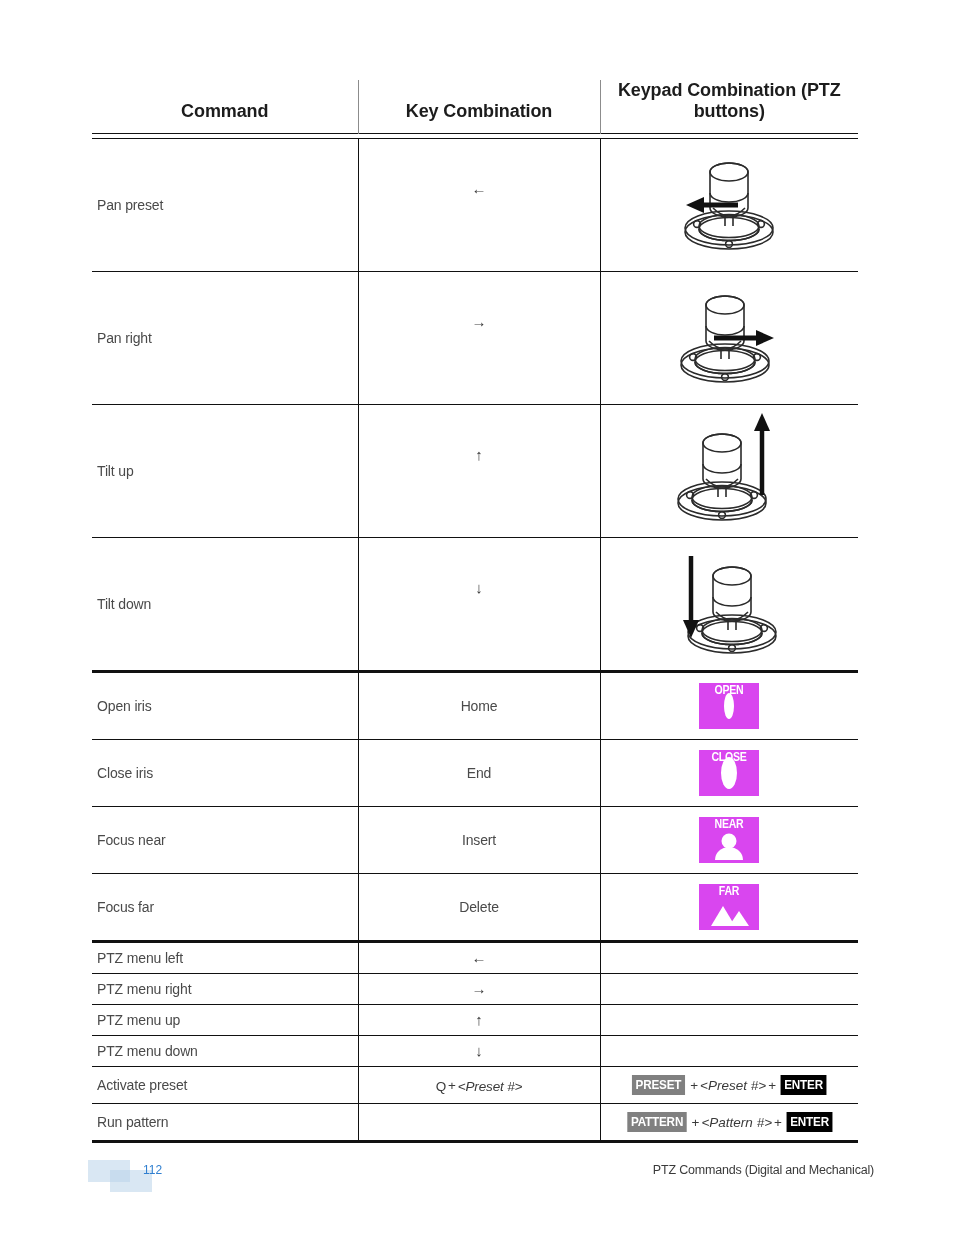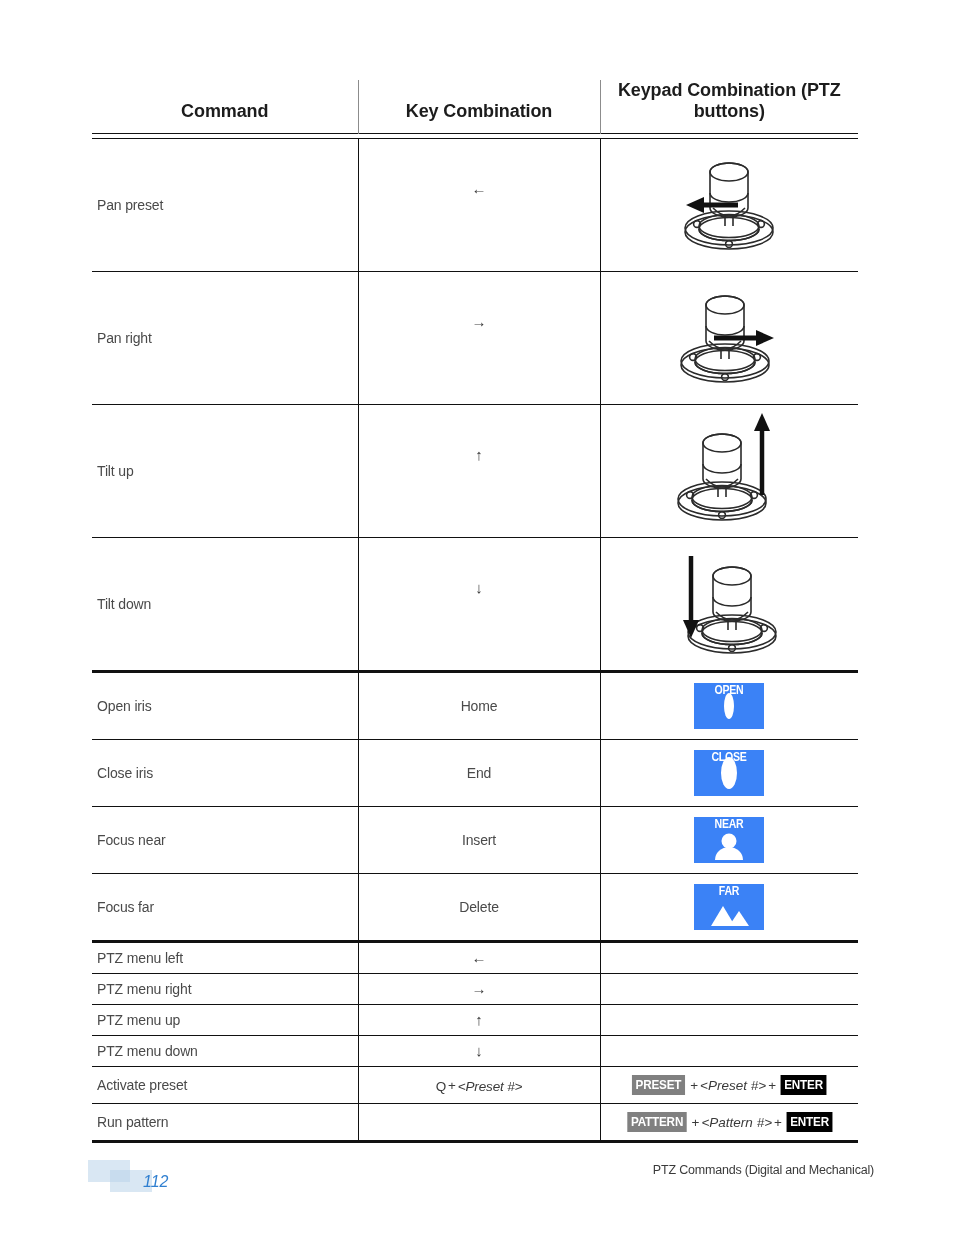--- a/index.html
+++ b/index.html
@@ -96,23 +96,23 @@
     color: #3a3a3a;
     position: relative;
   }
   .r-tall .arrow { top: -16px; }
 
   
   .joy { display: block; margin: 0 auto; }
 
   
   .btn-icon {
-    width: 70px;
+    width: 60px;
     height: 46px;
-    background: #3b82f6;
+    background: #d946ef;
     display: inline-block;
     position: relative;
     vertical-align: middle;
   }
   .btn-icon .blabel {
     position: absolute;
     top: 1px;
     left: 0;
     right: 0;
     text-align: center;
@@ -195,24 +195,23 @@
     position: absolute;
     background: #b9d3ea;
     opacity: 0.55;
   }
   .logo-mark .sq1 { left: 0;  top: 0;  width: 42px; height: 22px; }
   .logo-mark .sq2 { left: 22px; top: 10px; width: 42px; height: 22px; }
 
   .pagenum {
     position: absolute;
     left: 143px;
-    top: 15px;
-    font-size: 16px;
+    top: 5px;
+    font-size: 12px;
     color: #2f7fd0;
-    font-style: italic;
   }
   .foot-right {
     position: absolute;
     right: 80px;
     top: 5px;
     font-size: 12.5px;
     color: #3a3a3a;
     letter-spacing: -0.2px;
   }
 </style>

